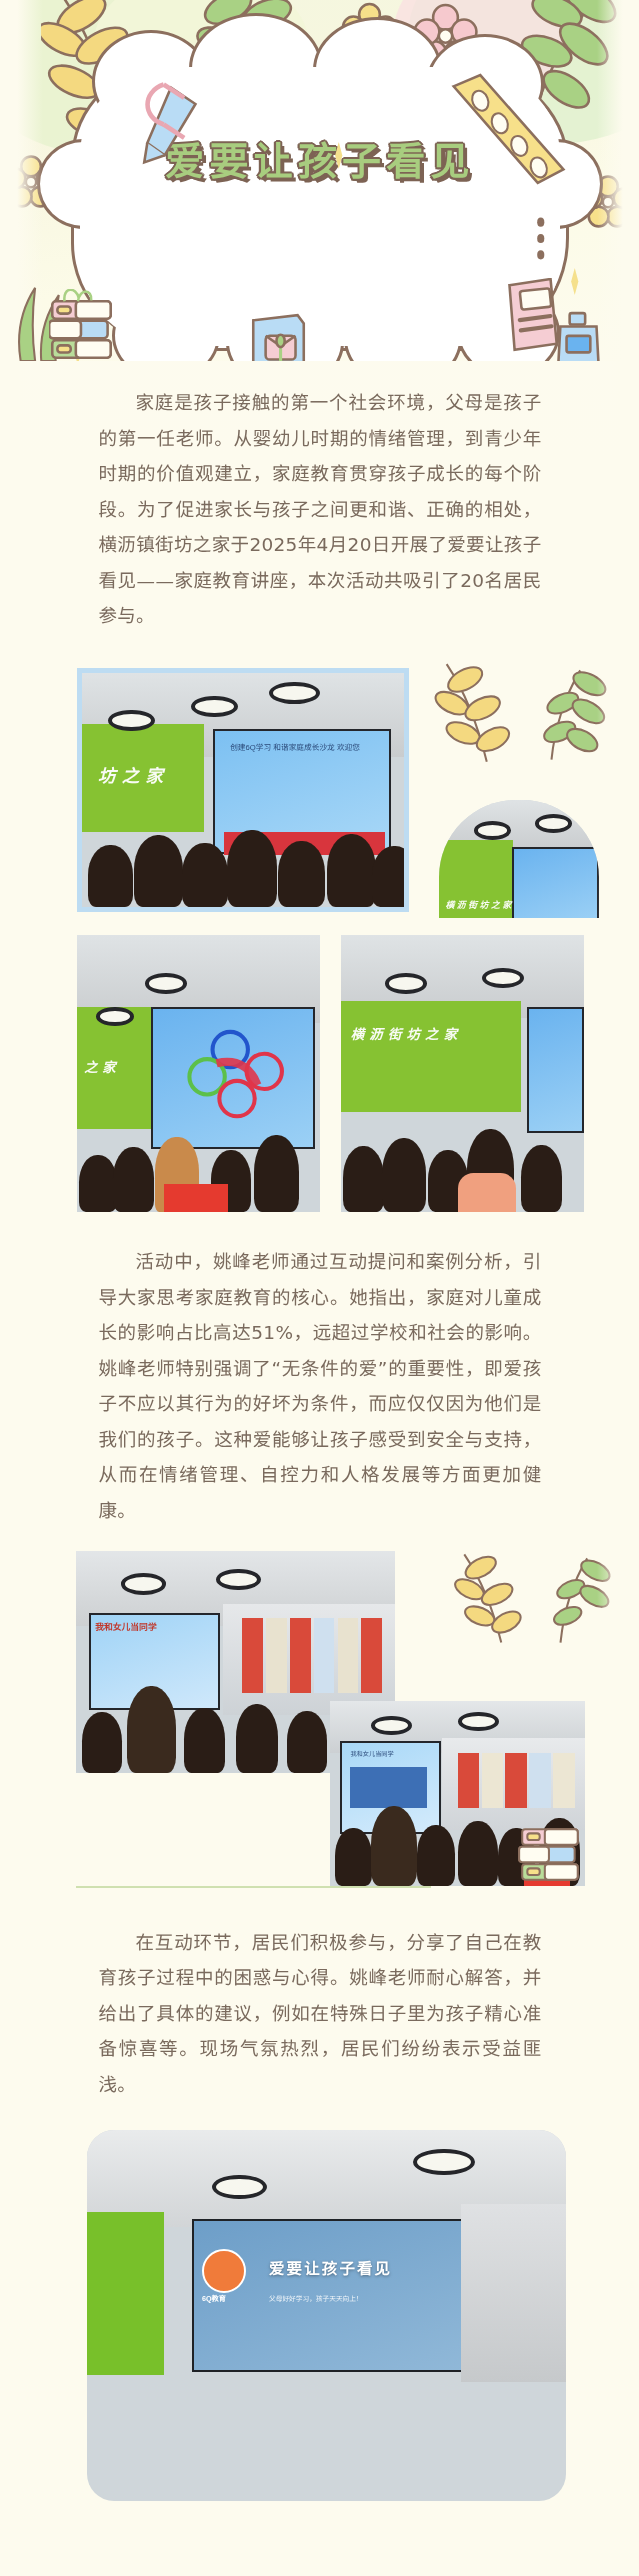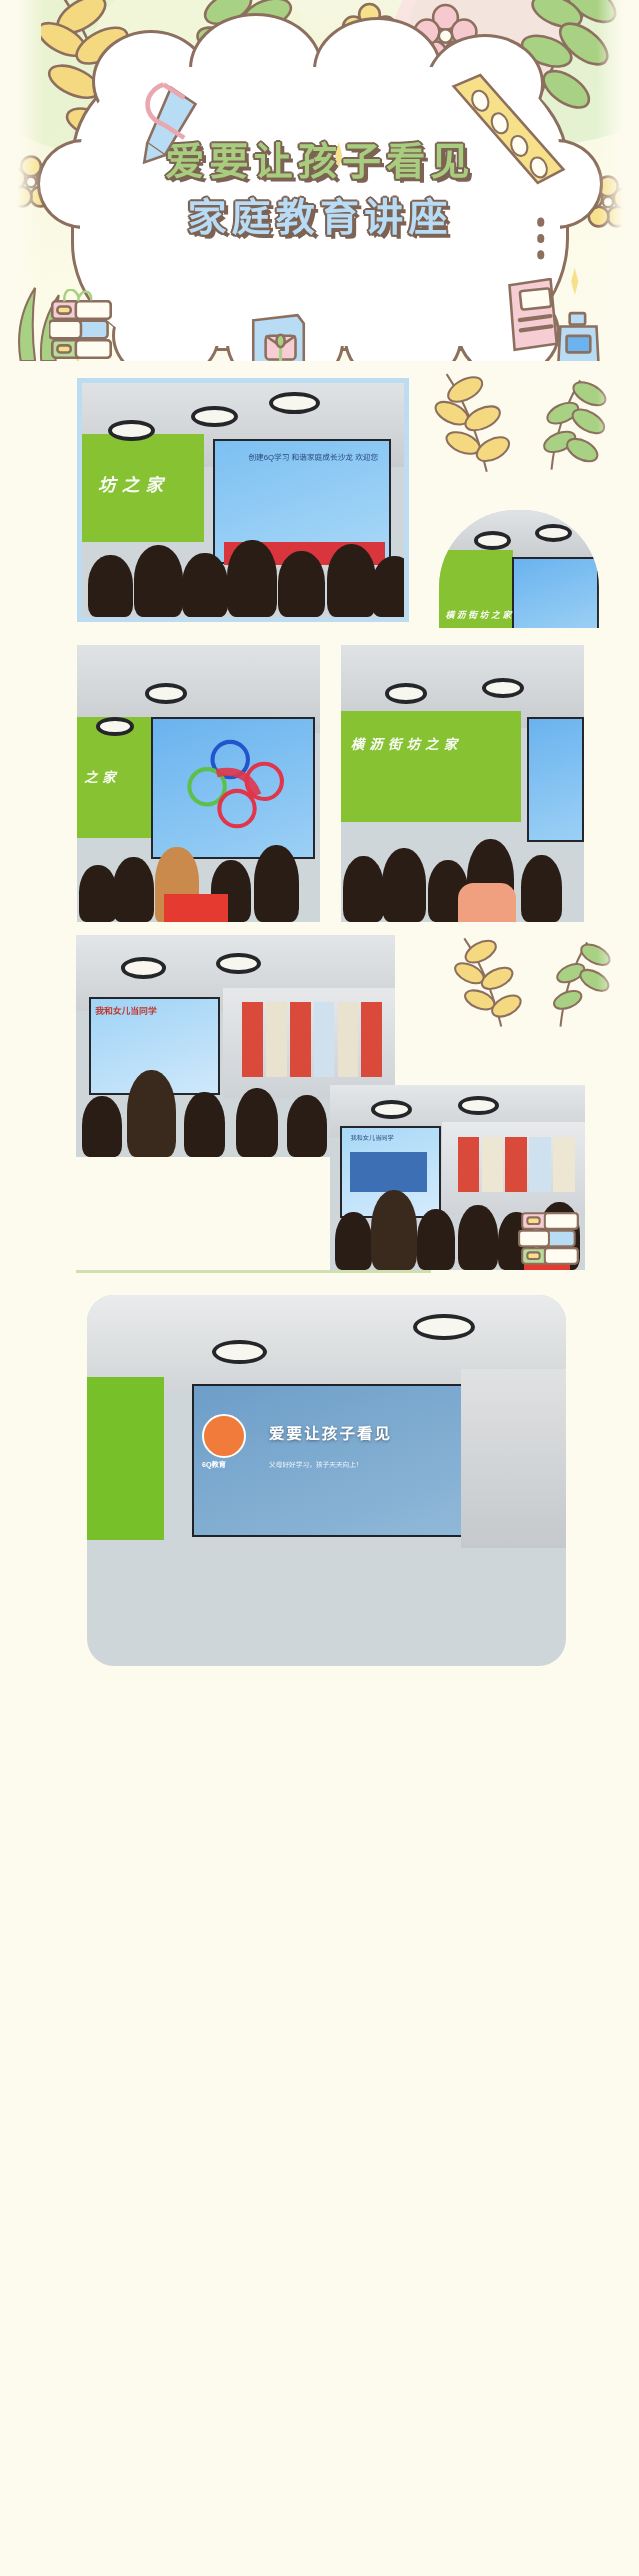--- a/index.html
+++ b/index.html
@@ -300,21 +300,20 @@
         <g fill="#8c6f5e">
             <ellipse cx="15" cy="12" rx="7" ry="9"></ellipse>
             <ellipse cx="15" cy="44" rx="7" ry="9"></ellipse>
             <ellipse cx="15" cy="76" rx="7" ry="9"></ellipse>
           </g>
       </svg>
     </div>
 
     <div class="title-block">
       <div class="title-line title-green">爱要让孩子看见</div>
-      <div class="title-line title-blue">家庭教育讲座</div>
     </div>
 
     <div class="deco" style="left:49px;top:289px;z-index:8;">
       <svg width="67" height="82" viewBox="0 0 130 160">
         <g stroke="#8c6f5e" stroke-width="5">
           <rect x="6" y="24" width="114" height="34" rx="7" fill="#f5cdd3"></rect>
           <rect x="52" y="24" width="68" height="34" rx="7" fill="#fffdf2"></rect>
           <rect x="16" y="34" width="26" height="14" rx="6" fill="#f7e08a"></rect>
           <rect x="0" y="62" width="114" height="34" rx="7" fill="#b9dcf5"></rect>
           <rect x="0" y="62" width="62" height="34" rx="7" fill="#fffdf2"></rect>
@@ -364,27 +363,30 @@
         <g fill="#a9d184" stroke="#8c6f5e" stroke-width="4">
           <path d="M30 200 C20 140 36 92 58 58 C52 106 52 156 58 200 Z"></path>
           <path d="M70 200 C66 148 82 104 104 72 C96 120 94 162 98 200 Z"></path>
         </g>
       </svg>
     </div>
   </div>
 
   <div class="article">
 
+    <div class="para-block">
+      <p class="para">家庭是孩子接触的第一个社会环境，父母是孩子的第一任老师。从婴幼儿时期的情绪管理，到青少年时期的价值观建立，家庭教育贯穿孩子成长的每个阶段。为了促进家长与孩子之间更和谐、正确的相处，横沥镇街坊之家于2025年4月20日开展了爱要让孩子看见——家庭教育讲座，本次活动共吸引了20名居民参与。</p>
+    </div>
 
     <div class="photos group1">
       <div class="ph img-a">
         <div class="sky"></div>
         <div class="wall" style="top:22%;height:46%;"></div>
         <div class="screen" style="right:4%;top:24%;width:54%;height:52%;background:linear-gradient(160deg,#7cc0f2,#a9d8f7)"></div>
-        <div style="position:absolute;right:8%;top:30%;width:46%;height:12%;color:#2b4a7a;font-size:7.7px;text-align:right;line-height:1.4;">创建6Q学习 和谐家庭成长沙龙 欢迎您</div>
+        <div style="position:absolute;right:8%;top:30%;width:46%;height:12%;color:#2b4a7a;font-size:7.7px;text-align:left;line-height:1.4;">创建6Q学习 和谐家庭成长沙龙 欢迎您</div>
         <div style="position:absolute;right:6%;top:68%;width:50%;height:10%;background:#d8353d;"></div>
         <div class="lamp" style="left:8%;top:16%;width:39px;height:13.4px;"></div>
         <div class="lamp" style="left:34%;top:10%;width:39px;height:13.4px;"></div>
         <div class="lamp" style="left:58%;top:4%;width:43px;height:14.4px;"></div>
         <div class="txt" style="left:5%;top:38%;font-size:17.5px;letter-spacing:6.2px;color:#fff;">坊之家</div>
         <div class="crowd">
           <div class="head" style="left:2%;width:45px;height:62px;"></div>
           <div class="head" style="left:16%;width:49px;height:72px;"></div>
           <div class="head" style="left:31%;width:46px;height:64px;"></div>
           <div class="head" style="left:45%;width:50px;height:77px;"></div>
@@ -466,20 +468,23 @@
           <div class="head" style="left:1%;width:41px;height:66px;"></div>
           <div class="head" style="left:17%;width:44px;height:74px;"></div>
           <div class="head" style="left:36%;width:40px;height:62px;"></div>
           <div class="head" style="left:52%;width:47px;height:83px;background:#2a1d16;"></div>
           <div class="head" style="left:74%;width:41px;height:67px;"></div>
         </div>
         <div style="position:absolute;left:48%;bottom:0;width:24%;height:14%;background:#f0a07f;border-radius:15.5px 15.5px 0 0;"></div>
       </div>
     </div>
 
+    <div class="para-block">
+      <p class="para">活动中，姚峰老师通过互动提问和案例分析，引导大家思考家庭教育的核心。她指出，家庭对儿童成长的影响占比高达51%，远超过学校和社会的影响。姚峰老师特别强调了“无条件的爱”的重要性，即爱孩子不应以其行为的好坏为条件，而应仅仅因为他们是我们的孩子。这种爱能够让孩子感受到安全与支持，从而在情绪管理、自控力和人格发展等方面更加健康。</p>
+    </div>
 
     <div class="photos group3">
       <div class="ph img-e">
         <div class="sky" style="height:34%;background:linear-gradient(180deg,#e3e6e8,#cdd0d2)"></div>
 
         <div class="screen" style="left:4%;right:auto;top:28%;width:40%;height:42%;background:linear-gradient(160deg,#9fd3f6,#cfe8fb);"></div>
         <div style="position:absolute;left:6%;top:31%;width:36%;color:#c0382b;font-weight:bold;font-size:8.8px;">我和女儿当同学</div>
         <div style="position:absolute;right:0;top:24%;width:54%;height:50%;background:linear-gradient(180deg,#e6e8ea,#cdd2d6);"></div>
         <div style="position:absolute;right:4%;top:30%;width:44%;height:34%;display:flex;gap:3.1px;">
           <div style="flex:1;background:#d94a3a;"></div>
@@ -562,20 +567,23 @@
             <rect x="8" y="54" width="108" height="30" rx="6" fill="#b9dcf5"></rect>
             <rect x="8" y="54" width="58" height="30" rx="6" fill="#fffdf2"></rect>
             <rect x="14" y="88" width="108" height="30" rx="6" fill="#b9dd9a"></rect>
             <rect x="58" y="88" width="64" height="30" rx="6" fill="#fffdf2"></rect>
             <rect x="24" y="96" width="24" height="13" rx="5" fill="#f7e08a"></rect>
           </g>
         </svg>
       </div>
     </div>
 
+    <div class="para-block">
+      <p class="para">在互动环节，居民们积极参与，分享了自己在教育孩子过程中的困惑与心得。姚峰老师耐心解答，并给出了具体的建议，例如在特殊日子里为孩子精心准备惊喜等。现场气氛热烈，居民们纷纷表示受益匪浅。</p>
+    </div>
 
     <div class="photos group4">
       <div class="ph img-g">
         <div class="sky" style="height:26%;background:linear-gradient(180deg,#e9ebec,#d2d5d7)"></div>
         <div class="wall" style="left:0;top:22%;width:16%;height:44%;background:#78c02a;"></div>
         <div class="screen" style="left:22%;right:auto;top:24%;width:56%;height:40%;background:linear-gradient(160deg,#6d9ec8,#90b8d8);border:2.1px solid #1f2226;"></div>
         <div style="position:absolute;left:38%;top:34%;color:#fff;font-weight:bold;font-size:15.5px;letter-spacing:2.1px;text-shadow:0 1px 3.1px rgba(0,0,0,.4);">爱要让孩子看见</div>
         <div style="position:absolute;left:38%;top:44%;color:#fff;font-size:6.7px;opacity:.9;">父母好好学习，孩子天天向上！</div>
         <div style="position:absolute;left:24%;top:32%;width:40px;height:40px;border-radius:50%;background:#f07b3a;border:2.6px solid #fff;"></div>
         <div style="position:absolute;left:24%;top:44%;color:#fff;font-size:7.2px;font-weight:bold;">6Q教育</div>

